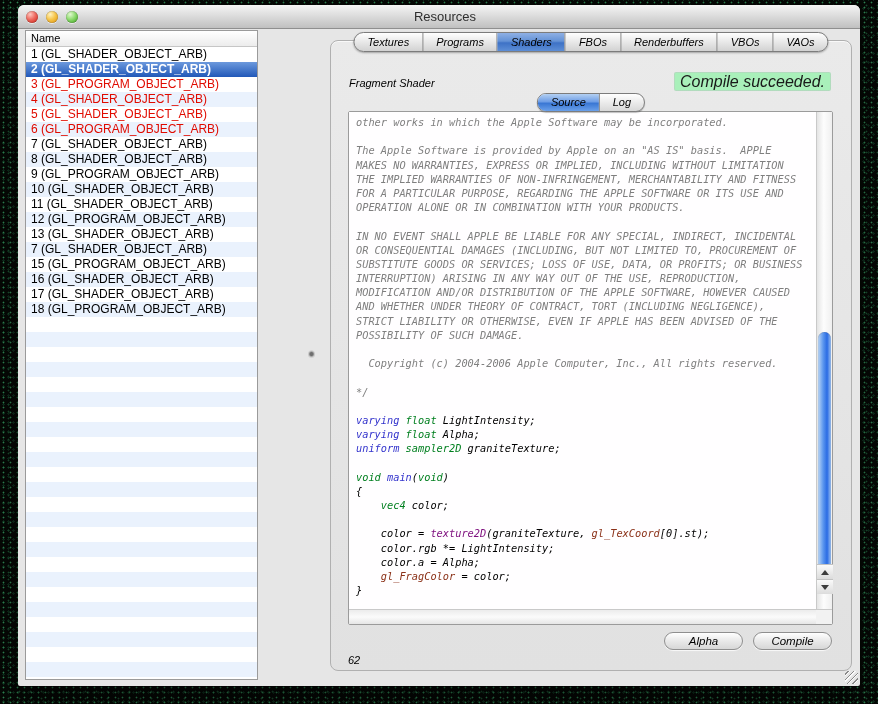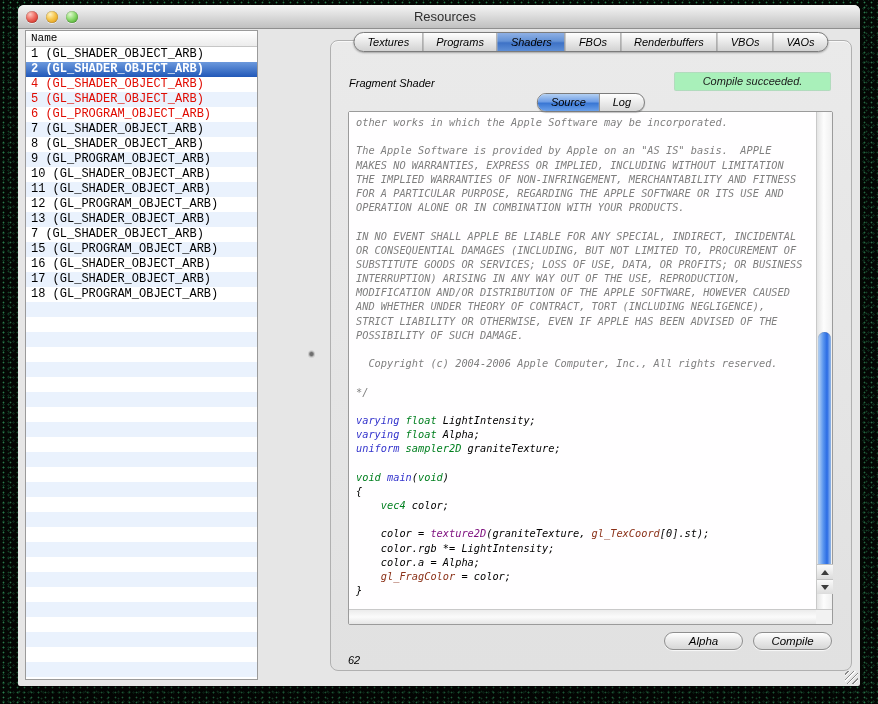--- a/index.html
+++ b/index.html
@@ -20,21 +20,21 @@
   .titlebar{position:relative;height:23px;border-radius:6px 6px 0 0;
     background:linear-gradient(#f5f5f5,#d0d0d0 70%,#c0c0c0);border-bottom:1px solid #8f8f8f;
     text-align:center;line-height:23px;font-size:13px;color:#2e2e2e;padding-left:12px;}
   .lights{position:absolute;left:8px;top:6px;display:flex;gap:8px;}
   .light{width:12px;height:12px;border-radius:50%;box-shadow:inset 0 0 1px rgba(0,0,0,.55),0 1px 0 rgba(255,255,255,.6);}
   .light.red{background:radial-gradient(circle at 35% 28%, #ffc6be, #ee6a5f 45%, #d5372c 80%, #a82318);}
   .light.yellow{background:radial-gradient(circle at 35% 28%, #fff3c0, #f6c54b 45%, #e6a321 80%, #b67c12);}
   .light.green{background:radial-gradient(circle at 35% 28%, #e2f9d0, #8ddb6e 45%, #55b136 80%, #3c8c22);}
 
   
-  .list{position:absolute;left:7px;top:25px;width:233px;height:650px;background:#fff;border:1px solid #9a9a9a;box-sizing:border-box;font-family:Liberation Mono, monospace;}
+  .list{position:absolute;left:7px;top:25px;width:233px;height:650px;background:#fff;border:1px solid #9a9a9a;box-sizing:border-box;}
   .list-header{height:15px;line-height:15px;background:linear-gradient(#ffffff,#ececec);border-bottom:1px solid #c6c6c6;
     font-size:11px;color:#000;padding-left:5px;}
   .list-body{position:absolute;left:0;right:0;top:16px;bottom:0;overflow:hidden;
     background:repeating-linear-gradient(to bottom,#ffffff 0 15px,#eaf2fd 15px 30px);}
   .row{height:15px;line-height:15px;font-size:12px;padding-left:5px;white-space:nowrap;color:#000;}
   .row.selected{background:linear-gradient(#6c99dd,#2158b8);color:#fff;font-weight:bold;}
 
   .dimple{position:absolute;left:290px;top:345px;width:7px;height:9px;border-radius:4px;
     background:radial-gradient(circle at 50% 45%, #6f6f6f 0 1.5px, #c9c9c9 3px, transparent 4.5px);}
 
@@ -44,21 +44,21 @@
 
   .tabs{position:absolute;left:50%;transform:translateX(-50%);top:-9px;display:flex;height:18px;
     border:1px solid #7c7c7c;border-radius:10px;overflow:hidden;background:linear-gradient(#ffffff,#d2d2d2);
     box-shadow:0 1px 2px rgba(0,0,0,.3);white-space:nowrap;}
   .tab{padding:0 13px;line-height:18px;font-size:11px;color:#000;border-right:1px solid #8a8a8a;}
   .tab:last-child{border-right:none;}
   .tab.selected{background:linear-gradient(#8fb0e4 0%,#6492d6 45%,#3e72c6 55%,#5d8ed6 100%);}
 
   .shader-type{position:absolute;left:18px;top:36px;font-size:11px;color:#000;}
   .badge{position:absolute;right:21px;top:32px;width:155px;height:17px;line-height:17px;text-align:center;
-    font-size:11px;color:#1a1a1a;border-radius:1px;box-shadow:0 0 0 1px rgba(140,210,160,.6);}
+    font-size:16px;color:#1a1a1a;border-radius:1px;box-shadow:0 0 0 1px rgba(140,210,160,.6);}
 
   .segmented{position:absolute;left:50%;transform:translateX(-50%);top:52px;display:flex;height:17px;
     border:1px solid #7c7c7c;border-radius:9px;overflow:hidden;background:linear-gradient(#ffffff,#d8d8d8);
     box-shadow:0 1px 1px rgba(0,0,0,.25);z-index:3;}
   .segment{padding:0 13px;line-height:17px;font-size:11px;color:#000;border-right:1px solid #8a8a8a;}
   .segment:last-child{border-right:none;}
   .segment.selected{background:linear-gradient(#b3d0f2 0%,#6f9ee6 45%,#3a77d4 55%,#6aa0ea 100%);}
 
   
   .editor{position:absolute;left:17px;top:70px;width:483px;height:512px;background:#fff;border:1px solid #9b9b9b;
@@ -106,20 +106,21 @@
         <div class="light green"></div>
       </div>
       <span>Resources</span>
     </div>
 
     <div class="list">
       <div class="list-header">Name</div>
       <div class="list-body">
           <div class="row">1 (GL_SHADER_OBJECT_ARB)</div>
           <div class="row selected">2 (GL_SHADER_OBJECT_ARB)</div>
+          <div class="row" style="color: rgb(224, 11, 0);">3 (GL_PROGRAM_OBJECT_ARB)</div>
           <div class="row" style="color: rgb(224, 11, 0);">4 (GL_SHADER_OBJECT_ARB)</div>
           <div class="row" style="color: rgb(224, 11, 0);">5 (GL_SHADER_OBJECT_ARB)</div>
           <div class="row" style="color: rgb(224, 11, 0);">6 (GL_PROGRAM_OBJECT_ARB)</div>
           <div class="row">7 (GL_SHADER_OBJECT_ARB)</div>
           <div class="row">8 (GL_SHADER_OBJECT_ARB)</div>
           <div class="row">9 (GL_PROGRAM_OBJECT_ARB)</div>
           <div class="row">10 (GL_SHADER_OBJECT_ARB)</div>
           <div class="row">11 (GL_SHADER_OBJECT_ARB)</div>
           <div class="row">12 (GL_PROGRAM_OBJECT_ARB)</div>
           <div class="row">13 (GL_SHADER_OBJECT_ARB)</div>

